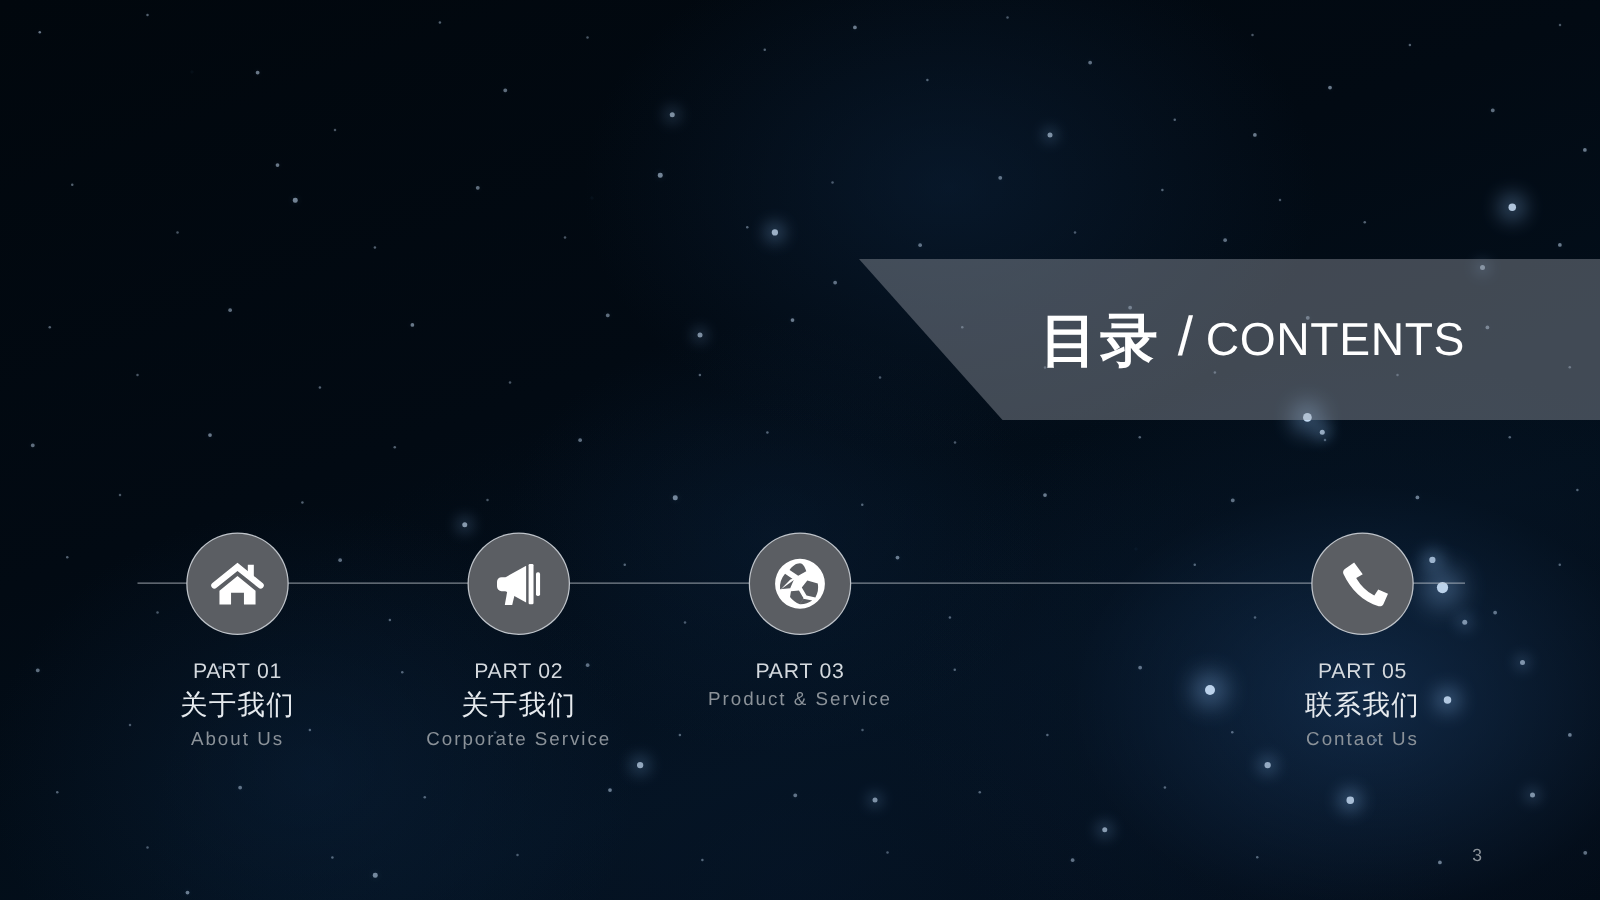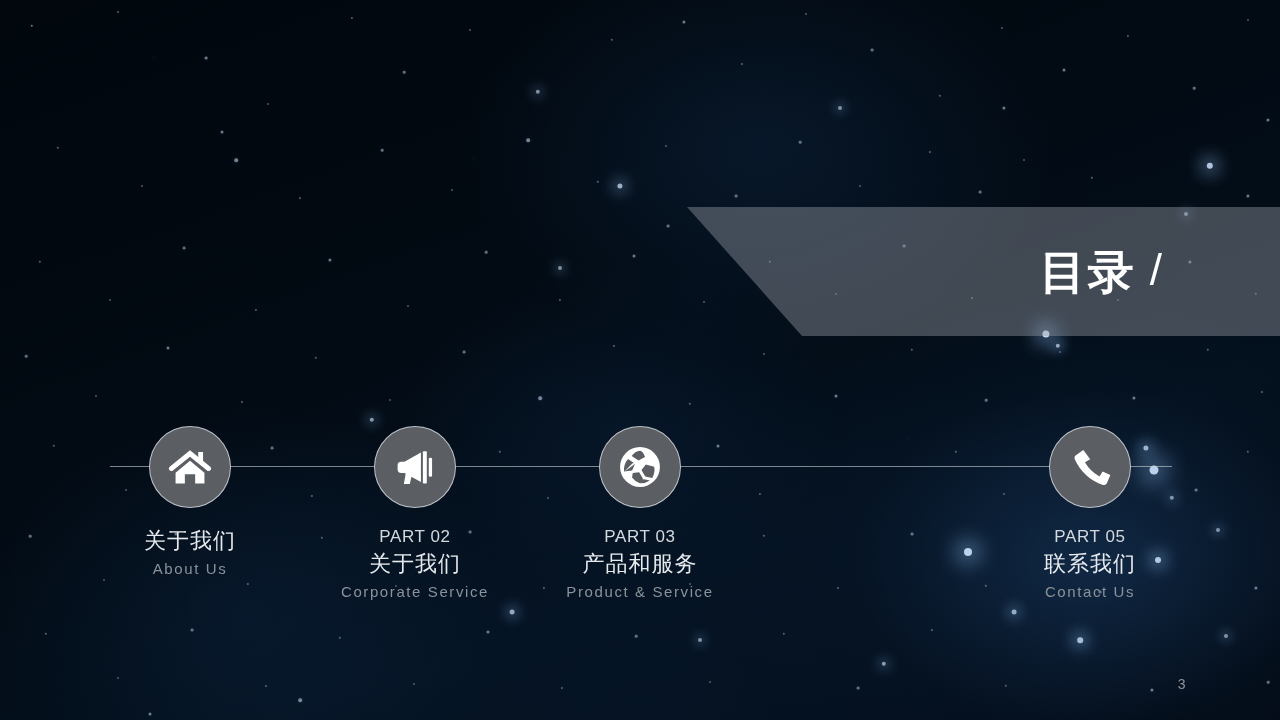--- a/index.html
+++ b/index.html
@@ -315,33 +315,35 @@
       <div class="star" style="left: 700px; top: 640px; width: 4px; height: 4px; opacity: 0.6; background: rgb(207, 230, 255); box-shadow: rgba(150, 200, 255, 0.3) 0px 0px 10px 4.4px;"></div>
       <div class="star" style="left: 884px; top: 664px; width: 4.4px; height: 4.4px; opacity: 0.65; background: rgb(207, 230, 255); box-shadow: rgba(150, 200, 255, 0.325) 0px 0px 11px 4.84px;"></div>
       <div class="star" style="left: 300px; top: 700px; width: 3.6px; height: 3.6px; opacity: 0.55; background: rgb(207, 230, 255); box-shadow: rgba(150, 200, 255, 0.247) 0px 0px 5.4px;"></div>
       <div class="star" style="left: 150px; top: 714px; width: 3px; height: 3px; opacity: 0.5; background: rgb(207, 230, 255); box-shadow: rgba(150, 200, 255, 0.224) 0px 0px 4.5px;"></div>
     </div>
 
   <div class="banner"></div>
   <div class="banner-title">
     <span class="title-cn">目录</span>
     <span class="title-slash">/</span>
+    <span class="title-en">CONTENTS</span>
   </div>
 
   <div class="timeline-line"></div>
   <div class="nodes" id="node-layer">
       <div class="node" style="left: 190px; top: 426px;">
         <div class="node-circle">
           <svg width="44" height="44" viewBox="0 0 64 64" fill="#ffffff" xmlns="http://www.w3.org/2000/svg">
     <path d="M44 10h7v17l-7-6z"></path>
     <path d="M32 7.5 2.5 31.5a3.6 3.6 0 0 0 0 5.1 3.6 3.6 0 0 0 5.1 0L32 17.1l24.4 19.5a3.6 3.6 0 0 0 5.1 0 3.6 3.6 0 0 0 0-5.1z"></path>
     <path d="M32 23 11 40.2V56h13.5V42.5h15V56H53V40.2z"></path>
   </svg>
         </div>
         <div class="node-labels">
+          <div class="node-part">PART 01</div>
           <div class="node-cn">关于我们</div>
           <div class="node-en">About Us</div>
         </div>
       </div>
       <div class="node" style="left: 415px; top: 426px;">
         <div class="node-circle">
           <svg width="42" height="42" viewBox="0 0 64 64" fill="#ffffff" xmlns="http://www.w3.org/2000/svg">
     <path d="M41 10 16 24v17l25 14z"></path>
     <rect x="44" y="8" width="6" height="49" rx="1.5"></rect>
     <rect x="53" y="18" width="5" height="29" rx="2.2"></rect>
@@ -357,21 +359,20 @@
       </div>
       <div class="node" style="left: 640px; top: 426px;">
         <div class="node-circle">
           <svg width="44" height="44" viewBox="0 0 64 64" fill="#ffffff" xmlns="http://www.w3.org/2000/svg">
     <path d="M32 3a29 29 0 1 0 0 58 29 29 0 0 0 0-58zm0 5.2c2.9 0 5.6 3.6 7.3 9.2l-9.4 5.2-10-6.7C23 11.6 27.2 8.2 32 8.2zM14.6 20.4l10.2 6.8-4.2 9.9-11.8 1.3a24 24 0 0 1 5.8-18zm5.8 27 1.1-6.6 9.3-1 5.5 9.3-4.5 6.7a23.9 23.9 0 0 1-11.4-8.4zM32 55.8h-.3l4.3-6.4 10.3 2.2A23.8 23.8 0 0 1 32 55.8zm17.9-7.9-10.3-2.2-5.5-9.4 6.4-8.1 12.2 3.6a23.9 23.9 0 0 1-2.8 16.1z"></path>
     <path d="M30.2 23.8 20.8 27 9.5 38.6"></path>
   </svg>
         </div>
         <div class="node-labels">
           <div class="node-part">PART 03</div>
-          <div class="node-cn">产品和服务</div>
           <div class="node-en">Product &amp; Service</div>
         </div>
       </div>
       <div class="node" style="left: 1090px; top: 426px;">
         <div class="node-circle">
           <svg width="42" height="42" viewBox="0 0 64 64" fill="#ffffff" xmlns="http://www.w3.org/2000/svg">
     <path d="M21.8 6.2 10.5 14c-2 1.4-2.7 4-1.7 6.2 4.2 9.4 10.2 17.7 17.6 24.5 7.4 6.9 16 11.7 25.3 14.6 2.4.8 4.9-.4 5.9-2.6l5.5-12.4-11.9-5.3-4.8 7.3-1.6-.8a55 55 0 0 1-19.6-19.1l-.8-1.5 7.9-4.6z"></path>
   </svg>
         </div>
         <div class="node-labels">

